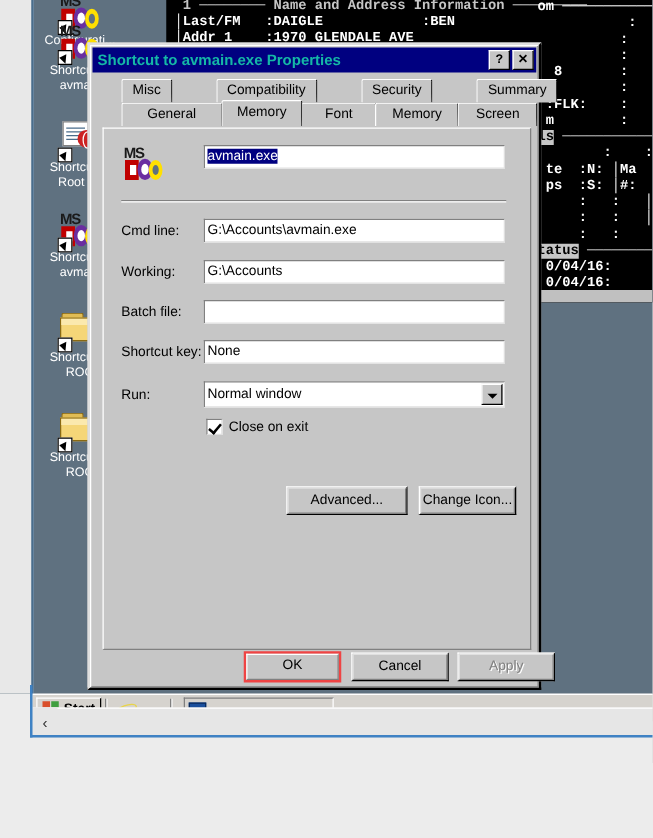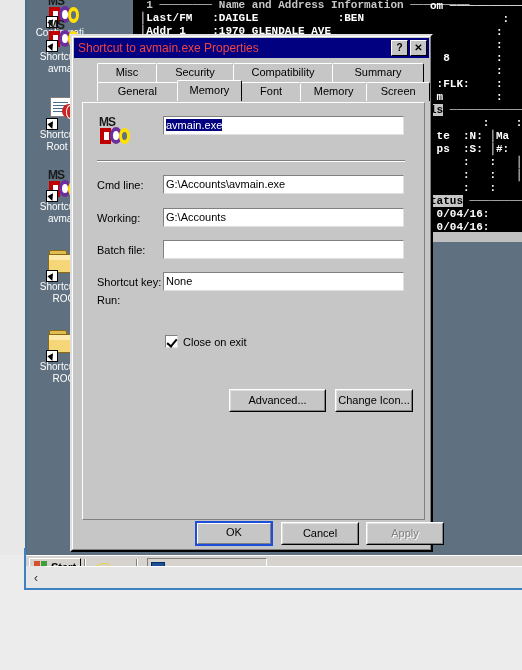--- a/index.html
+++ b/index.html
@@ -87,33 +87,33 @@
     box-shadow:none;
   }
   .dialog-inner { position:absolute; left:0; top:0; right:0; bottom:0;
     border-top:1px solid #ffffff; border-left:1px solid #ffffff;
     border-right:1px solid #808080; border-bottom:1px solid #808080; }
 
   .titlebar {
     position:absolute; left:2px; top:2px; right:2px; height:20px;
     background:#000080; display:flex; align-items:center; padding:0 2px 0 4px;
   }
-  .titlebar .ttl { color:#ef4444; font-weight:normal; font-size:12px; flex:1; white-space:nowrap; }
+  .titlebar .ttl { color:#14b8a6; font-weight:bold; font-size:12px; flex:1; white-space:nowrap; }
   .tbtn {
     width:17px; height:16px; background:#c6c6c6; margin-left:2px;
     font-size:10px; font-weight:bold; color:#000; line-height:14px; text-align:center;
     border-top:1px solid #ffffff; border-left:1px solid #ffffff;
     border-right:1px solid #000; border-bottom:1px solid #000;
     cursor:default; padding:0;
   }
 
   
   .tabstrip { position:absolute; left:25px; top:27px; width:332px; }
   .tabrow { display:flex; height:19px; position:relative; }
-  .tabrow.row1 { padding-left:0px; }
+  .tabrow.row1 { padding-left:0px;gap:36px; }
   .tab {
     height:19px; line-height:17px; background:#c6c6c6; text-align:center;
     font-size:11px; color:#000; padding:0 8px; margin-right:-1px;
     border-top:1px solid #ffffff; border-left:1px solid #ffffff;
     border-right:1px solid #000; border-bottom:none;
     border-top-left-radius:2px; border-top-right-radius:2px;
     position:relative; white-space:nowrap; cursor:default;
   }
   .tab.active {
     height:21px; line-height:19px; margin-top:-2px; z-index:5;
@@ -175,21 +175,21 @@
     border-top:1px solid #ffffff; border-left:1px solid #ffffff;
     border-right:1px solid #000; border-bottom:1px solid #000;
     text-align:center; line-height:21px; cursor:default; padding:0;
   }
   .btn .in {
     position:absolute; left:0; top:0; right:0; bottom:0;
     border-top:1px solid #dfdfdf; border-left:1px solid #dfdfdf;
     border-right:1px solid #808080; border-bottom:1px solid #808080;
     line-height:19px;
   }
-  .btn.default { border:2px solid #1d4ed8; }
+  .btn.default { border:2px solid #ef4444; }
   .btn.default .in { border-top:1px solid #ffffff; border-left:1px solid #ffffff; border-right:1px solid #808080; border-bottom:1px solid #808080; line-height:17px; }
   .btn.disabled .in { color:#808080; text-shadow:1px 1px 0 #ffffff; }
 
   
   .taskbar {
     position:absolute; left:26px; top:555px; width:496px; height:22px;
     background:#d6d3ce; border-top:1px solid #ffffff; display:flex; align-items:center;
     overflow:hidden;
   }
   .startbtn {
@@ -351,22 +351,22 @@
 
     <div class="titlebar">
       <span class="ttl">Shortcut to avmain.exe Properties</span>
       <button class="tbtn">?</button>
       <button class="tbtn">✕</button>
     </div>
 
     <div class="tabstrip">
       <div class="tabrow row1">
         <div class="tab" style="width:60px">Misc</div>
+        <div class="tab" style="width:100px">Compatibility</div>
         <div class="tab" style="width:78px">Security</div>
-        <div class="tab" style="width:100px">Compatibility</div>
         <div class="tab" style="width:92px">Summary</div>
       </div>
       <div class="tabrow row2">
         <div class="tab" style="width:84px">General</div>
         <div class="tab active" style="width:68px">Memory</div>
         <div class="tab" style="width:62px">Font</div>
         <div class="tab" style="width:70px">Memory</div>
         <div class="tab" style="width:66px">Screen</div>
       </div>
     </div>
@@ -394,21 +394,25 @@
 
         <span class="field-label" style="left:14px; top:109px;">Working:</span>
         <div class="tfield" style="left:80px; top:105px; width:241px;">G:\Accounts</div>
 
         <span class="field-label" style="left:14px; top:141px;">Batch file:</span>
         <div class="tfield" style="left:80px; top:137px; width:241px;"></div>
 
         <span class="field-label" style="left:14px; top:173px;">Shortcut key:</span>
         <div class="tfield" style="left:80px; top:169px; width:241px;">None</div>
 
-        <span class="field-label" style="left:14px; top:191px;">Run:</span>
+        <span class="field-label" style="left:14px; top:207px;">Run:</span>
+        <div class="combo" style="left:80px; top:202px; width:241px;">
+          <span>Normal window</span>
+          <span class="arrowbtn"></span>
+        </div>
 
         <div class="cbrow" style="left:82px; top:232px;">
           <span class="cbox checked"></span>
           <span class="field-label" style="position:static;">Close on exit</span>
         </div>
 
         <button class="btn" style="left:146px; top:286px; width:97px;">
           <span class="in">Advanced...</span>
         </button>
         <button class="btn" style="left:252px; top:286px; width:78px;">

